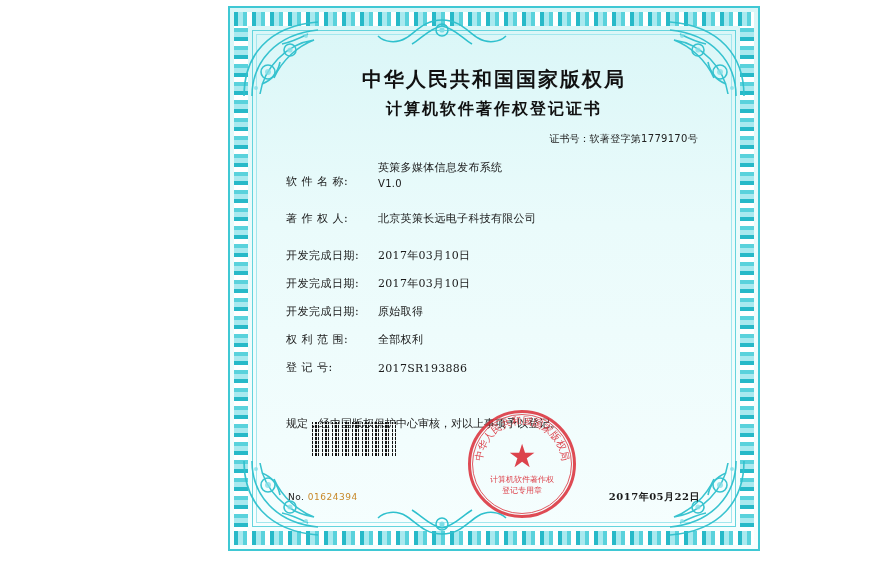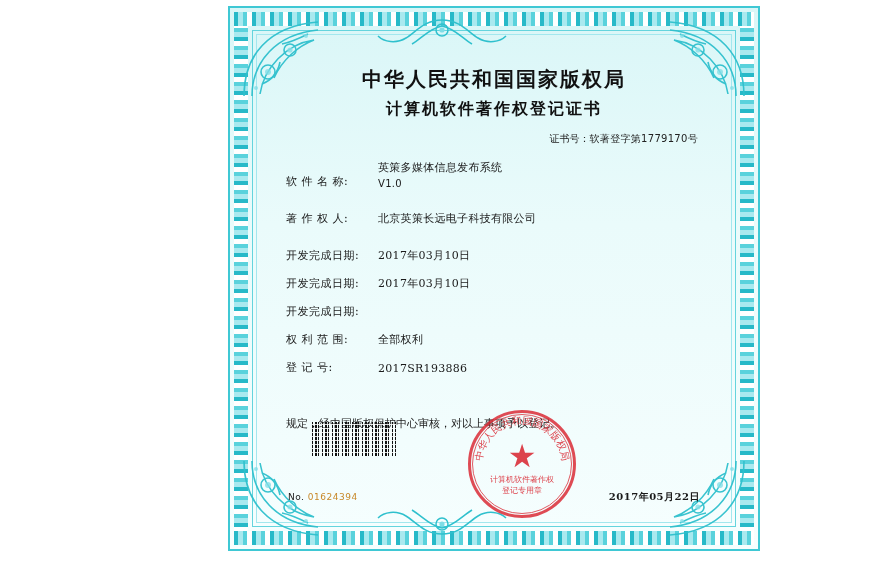--- a/index.html
+++ b/index.html
@@ -433,20 +433,21 @@
         <div class="field-value">2017年03月10日</div>
       </div>
 
       <div class="field-row tight">
         <div class="field-label">开发完成日期:</div>
         <div class="field-value">2017年03月10日</div>
       </div>
 
       <div class="field-row tight">
         <div class="field-label">开发完成日期:</div>
+        <div class="field-value">原始取得</div>
       </div>
 
       <div class="field-row tight">
         <div class="field-label">权 利 范 围:</div>
         <div class="field-value">全部权利</div>
       </div>
 
       <div class="field-row tight">
         <div class="field-label">登 记 号:</div>
         <div class="field-value">2017SR193886</div>

